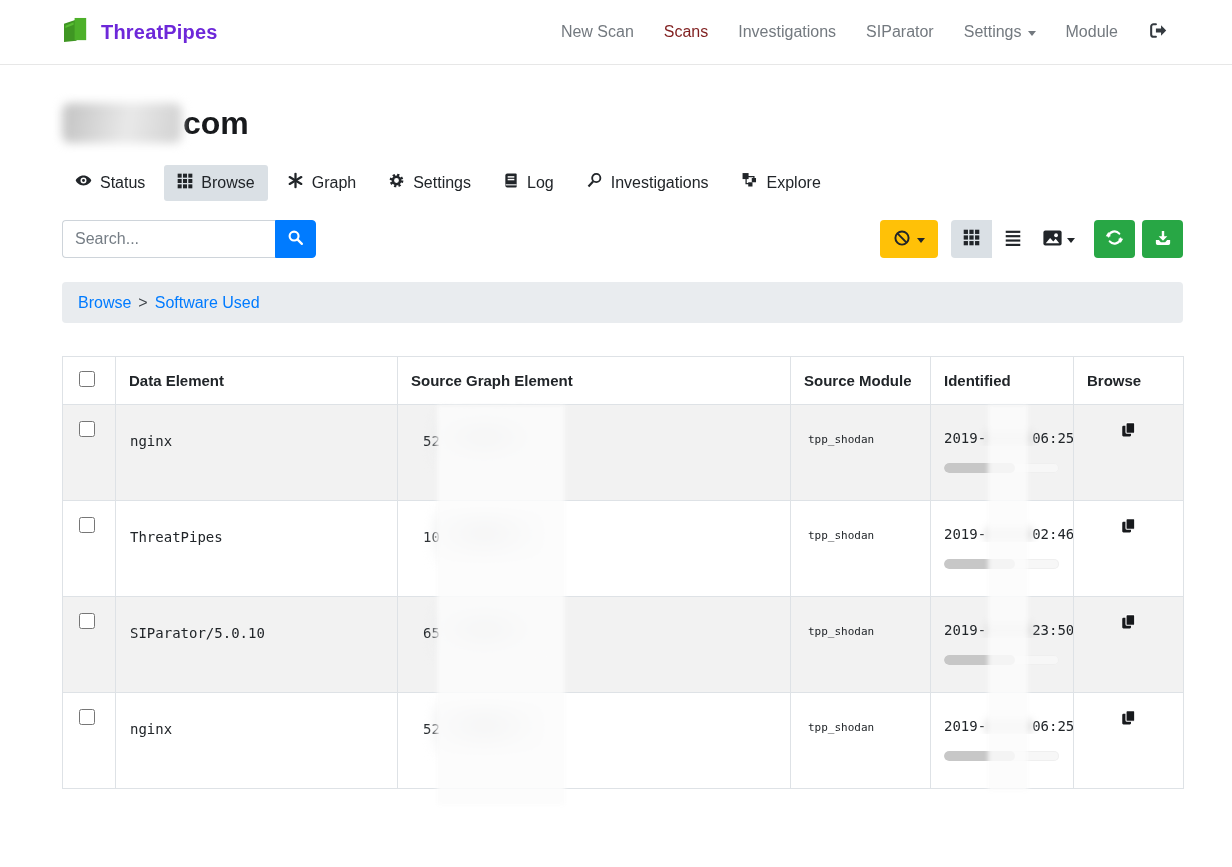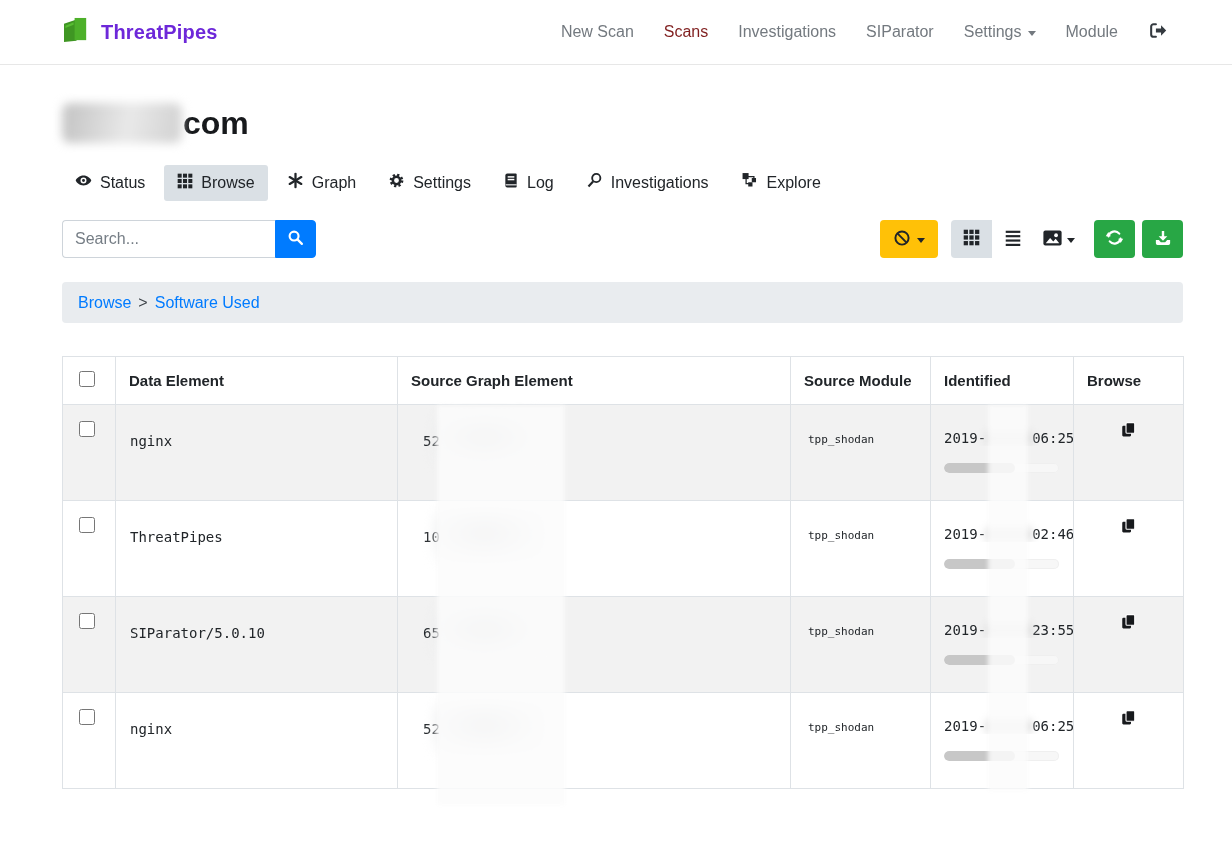--- a/index.html
+++ b/index.html
@@ -369,21 +369,21 @@
               <span class="cell-pad mono">SIParator/5.0.10</span>
             </td>
           <td>
               <span class="c-source-inner mono">65</span>
               <span class="blob"></span>
             </td>
           <td>
               <span class="c-module-inner mono">tpp_shodan</span>
             </td>
           <td>
-              <span class="c-ident-inner mono"><span>2019-</span><span class="redact-mid"></span><span>23:55</span></span>
+              <span class="c-ident-inner mono"><span>2019-</span><span class="redact-mid"></span><span>23:50</span></span>
               <div class="pbar">
                 <div class="pfill" style="width: 62%;"></div>
               </div>
             </td>
           <td class="c-actions"><button class="copy-btn"><span>
               <svg width="15" height="17" viewBox="0 0 24 26" fill="currentColor">
                 <rect x="2" y="7" width="14" height="17" rx="1.8"></rect>
                 <rect x="8" y="2" width="14" height="17" rx="1.8" stroke="#fff" stroke-width="1.8"></rect>
               </svg></span></button></td>
         </tr>

